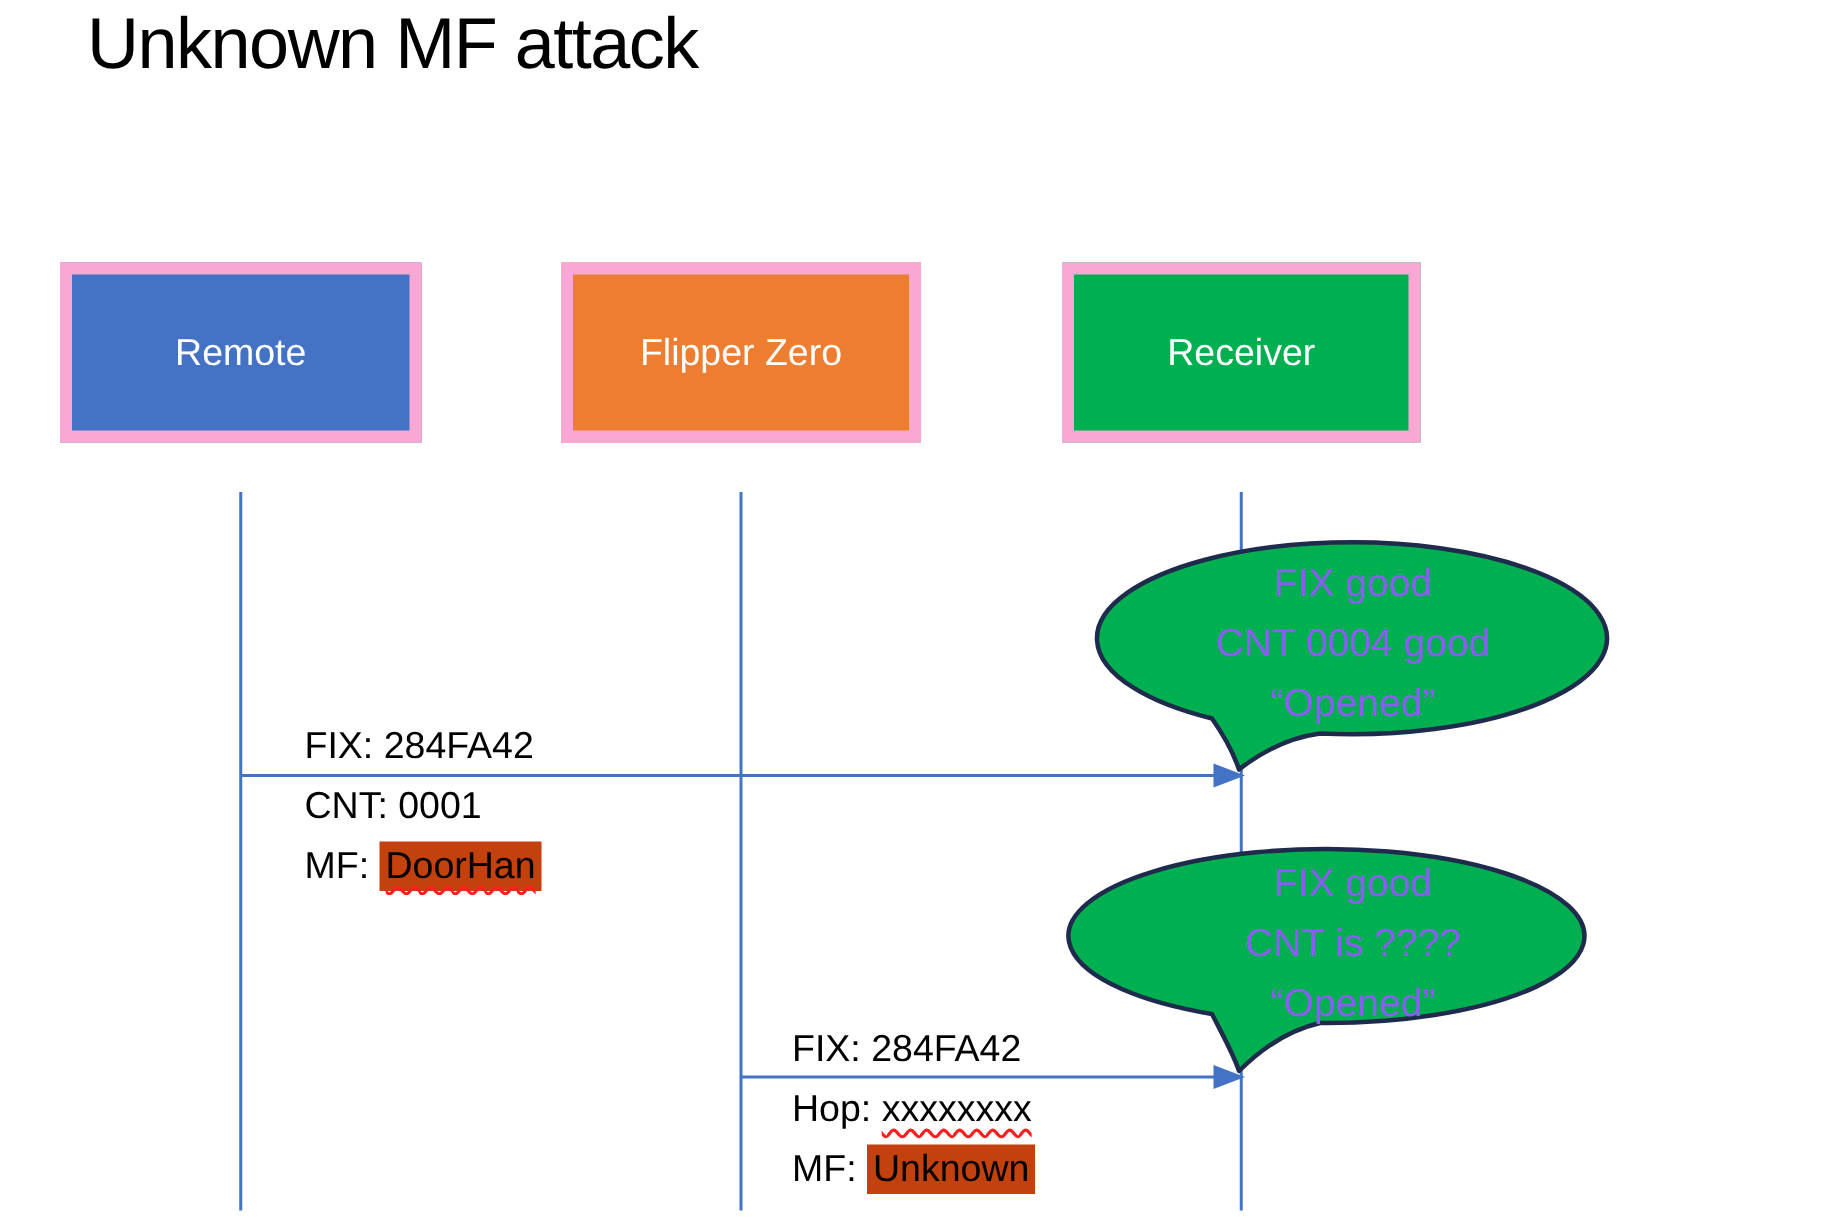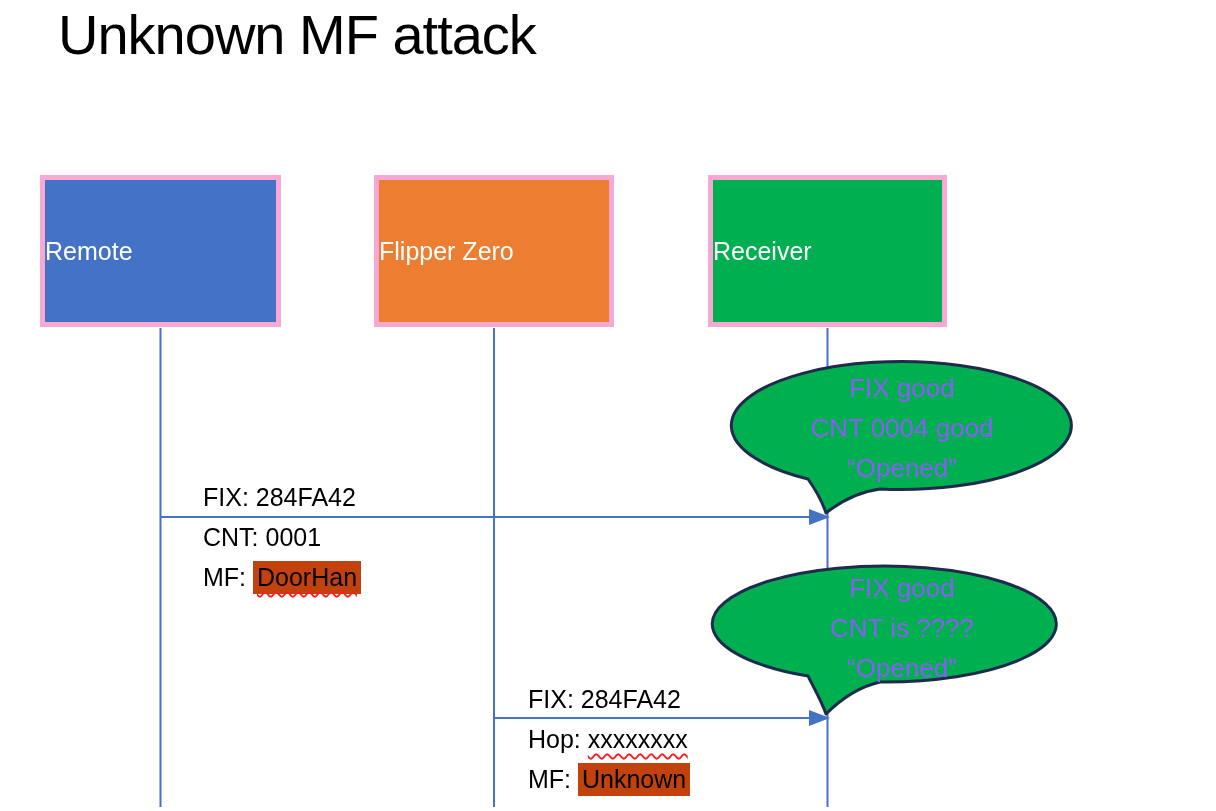--- a/index.html
+++ b/index.html
@@ -7,34 +7,35 @@
     position:relative;
     width:1216px;height:811px;
     background:#ffffff;
     overflow:hidden;
     font-family:"Liberation Sans", sans-serif;
   }
   .slide-title{
     position:absolute;
     left:58px;top:2px;
     margin:0;
-    font-size:56px;
+    font-size:48px;
     font-weight:300;
     letter-spacing:-1px;
     color:#000;
     white-space:nowrap;
   }
   .actor-box{
     position:absolute;
     top:175px;
-    height:152px;
-    border:5px solid #f9a8d4;
+    height:120px;
+    border:8px solid #f9a8d4;
     box-sizing:border-box;
     display:flex;
     align-items:center;
+    justify-content:center;
   }
   .actor-label{
     color:#ffffff;
     font-size:25px;
     white-space:nowrap;
   }
   .diagram-svg{
     position:absolute;
     left:0;top:0;
   }

